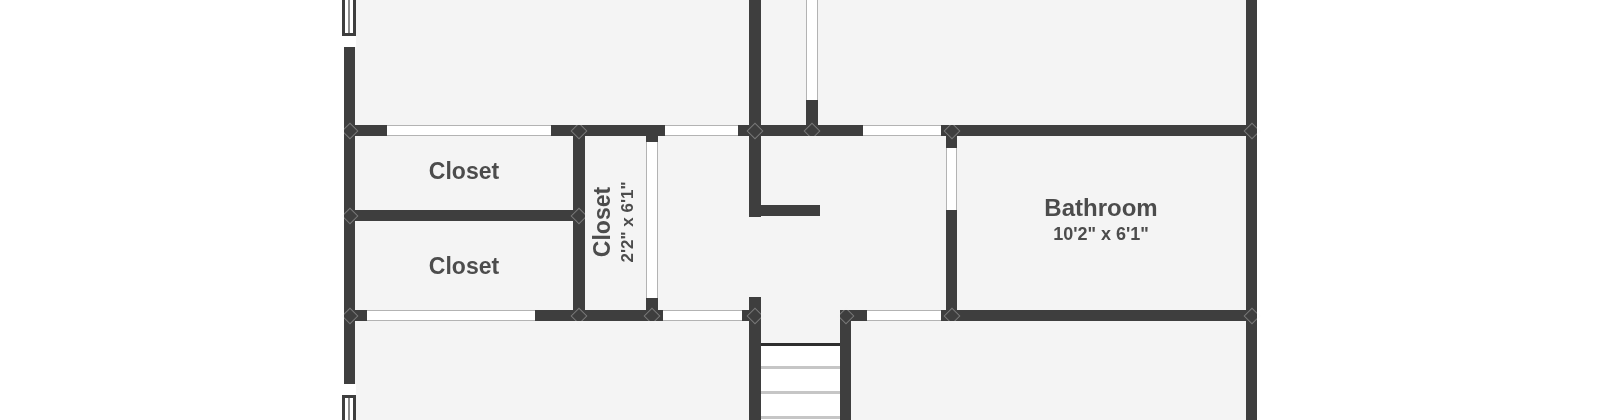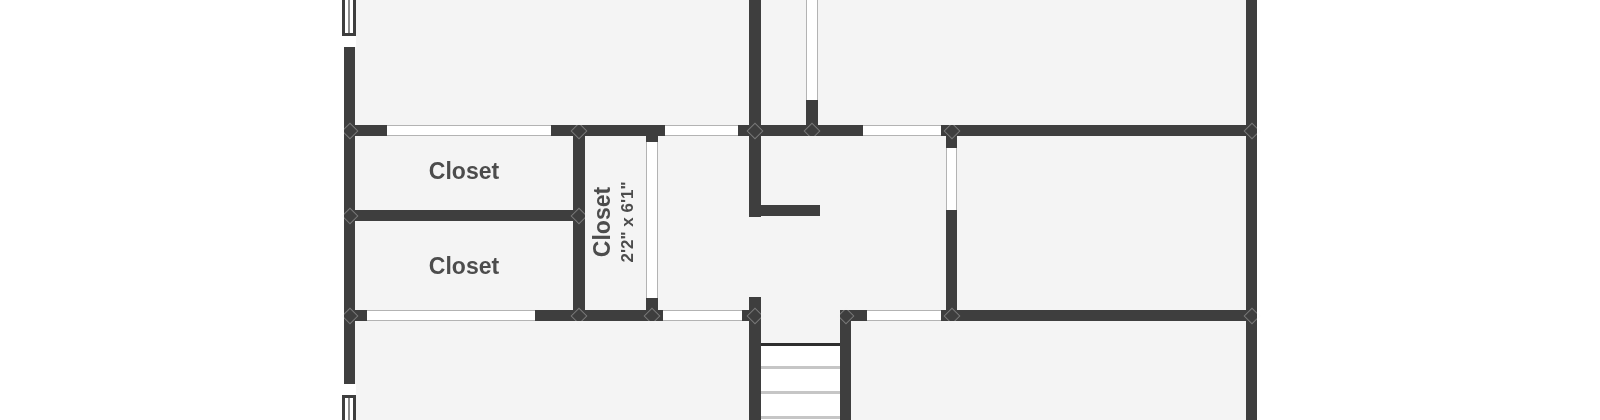--- a/index.html
+++ b/index.html
@@ -107,14 +107,18 @@
   <div class="room-label" style="left:464px;top:171px;">
     <span class="room-name">Closet</span>
   </div>
   <div class="room-label" style="left:464px;top:266px;">
     <span class="room-name">Closet</span>
   </div>
   <div class="room-label vertical" style="left:615px;top:222px;">
     <span class="room-name">Closet</span>
     <span class="room-dims sm">2'2" x 6'1"</span>
   </div>
+  <div class="room-label" style="left:1101px;top:221px;">
+    <span class="room-name lg">Bathroom</span>
+    <span class="room-dims">10'2" x 6'1"</span>
+  </div>
 
 </div>
 
 </body></html>

